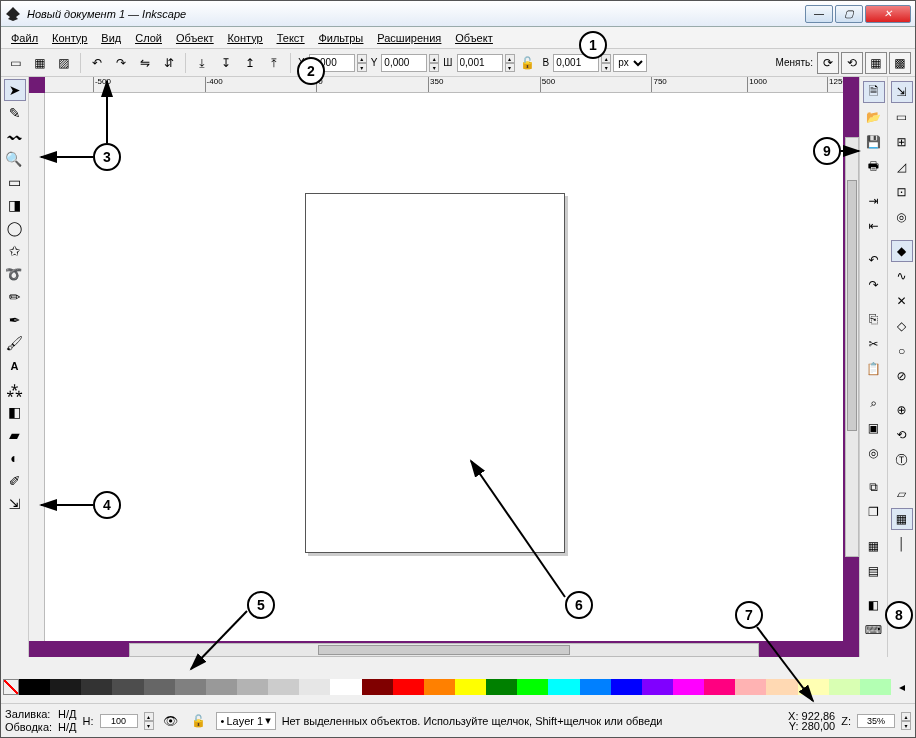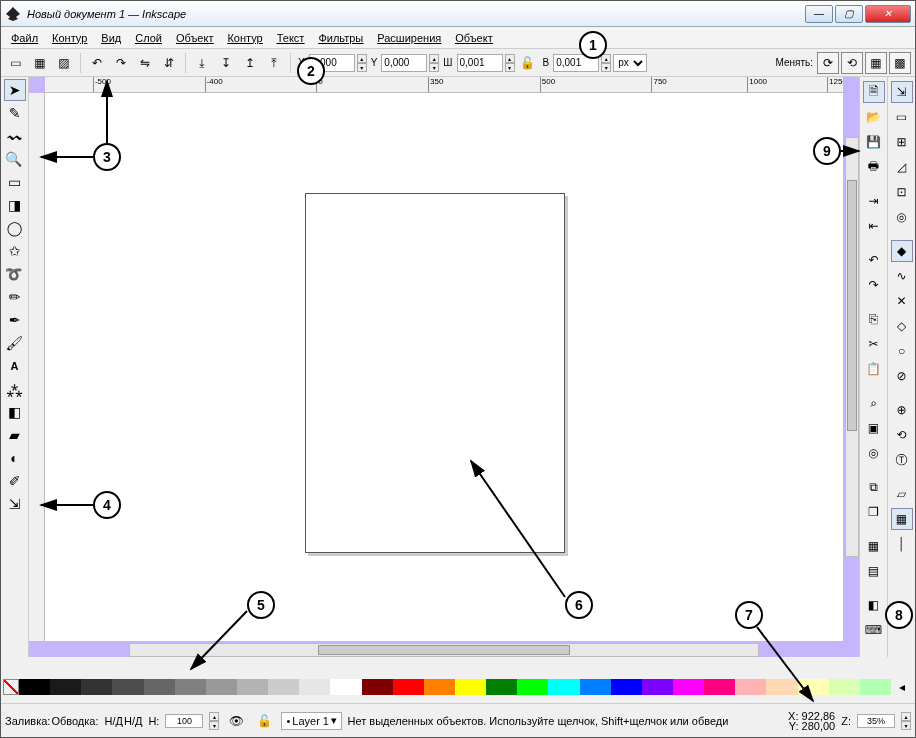--- a/index.html
+++ b/index.html
@@ -23,21 +23,21 @@
 .spin { width:10px;height:18px; display:flex;flex-direction:column;}
 .spin div{flex:1;border:1px solid #aaa;font-size:6px;display:flex;align-items:center;justify-content:center;background:#eee;}
 .unit-sel { width:34px;height:18px;border:1px solid #aaa;background:#fff;font-size:10px;}
 .toolbar .label { font-size:10px; margin:0 2px;}
 .tbtn.boxed{border:1px solid #888;background:#f4f4f4;}
 
 .main { position:absolute; top:76px; left:0; right:0; bottom:80px; display:flex;}
 .toolbox-left { width:28px; background:#f0f0f0; border-right:1px solid #ccc; display:flex; flex-direction:column; align-items:center; padding-top:2px; gap:1px;}
 .toolbox-left .tool { width:22px;height:22px; display:flex;align-items:center;justify-content:center; font-size:14px; border:1px solid transparent;}
 .toolbox-left .tool.active{border:1px solid #88a;background:#dde8f5;}
-.canvas-wrap { flex:1; position:relative; background:#c4b5fd;}
+.canvas-wrap { flex:1; position:relative; background:#701a75;}
 .ruler-h { position:absolute; left:16px; right:16px; top:0; height:16px; background:#f0f0f0; border-bottom:1px solid #bbb; font-size:8px; overflow:hidden;}
 .ruler-h .tick{position:absolute;top:0;border-left:1px solid #888;height:16px;font-size:8px;padding-left:1px;}
 .ruler-v { position:absolute; top:16px; bottom:16px; left:0; width:16px; background:#f0f0f0; border-right:1px solid #bbb;}
 .canvas { position:absolute; left:16px; top:16px; right:16px; bottom:16px; background:#fff; overflow:hidden;}
 .page { position:absolute; left:260px; top:100px; width:260px; height:360px; background:#fff; border:1px solid #555; box-shadow:3px 3px 0 #ccc;}
 .scroll-h { position:absolute; left:100px; right:100px; bottom:0; height:14px; background:#e8e8e8; border:1px solid #bbb;}
 .scroll-h .thumb{position:absolute;left:30%;width:40%;top:1px;bottom:1px;background:#ccc;border:1px solid #999;}
 .scroll-v { position:absolute; top:60px; bottom:100px; right:0; width:14px; background:#e8e8e8; border:1px solid #bbb;}
 .scroll-v .thumb{position:absolute;top:10%;height:60%;left:1px;right:1px;background:#ccc;border:1px solid #999;}
 
@@ -46,21 +46,21 @@
 .right-col1 .rb, .right-col2 .rb { width:22px;height:22px;display:flex;align-items:center;justify-content:center;font-size:12px;border:1px solid transparent;}
 .right-col1 .rb.sel, .right-col2 .rb.sel{border:1px solid #88a;background:#dde8f5;}
 
 .palette-row { position:absolute; left:0; right:0; bottom:40px; height:20px; display:flex; align-items:center; padding:0 2px; background:#f0f0f0;}
 .palette { flex:1; height:16px; display:flex;}
 .swatch { flex:1; height:16px;}
 .none-swatch { width:16px;height:16px; border:1px solid #888; position:relative;}
 .none-swatch:after{content:"";position:absolute;left:0;top:0;right:0;bottom:0;background:linear-gradient(to top right, transparent 45%, red 45%, red 55%, transparent 55%);}
 
 .status { position:absolute; left:0;right:0;bottom:0;height:34px; background:#f0f0f0;border-top:1px solid #ccc; display:flex; align-items:center; padding:2px 4px; gap:6px; font-size:10px;}
-.status .fillrow{display:flex;flex-direction:row;gap:1px;}
+.status .fillrow{display:flex;flex-direction:column;gap:1px;}
 .status .smallbox{width:38px;height:14px;border:1px solid #aaa;background:#fff;text-align:center;font-size:9px;}
 .status .layer-sel{border:1px solid #aaa;background:#fff;padding:1px 4px;height:18px;display:flex;align-items:center;gap:2px;}
 .status .msg{flex:1;white-space:nowrap;overflow:hidden;}
 .status .xy{display:flex;flex-direction:column;font-size:9px;line-height:10px;text-align:right;}
 
 .ann { position:absolute; width:28px;height:28px;border:2px solid #000; border-radius:50%; background:#fff; display:flex;align-items:center;justify-content:center; font-size:14px; font-weight:bold; z-index:50;}
 svg.arrows{position:absolute;left:0;top:0;pointer-events:none;z-index:49;}
 </style>
 </head>
 <body>

